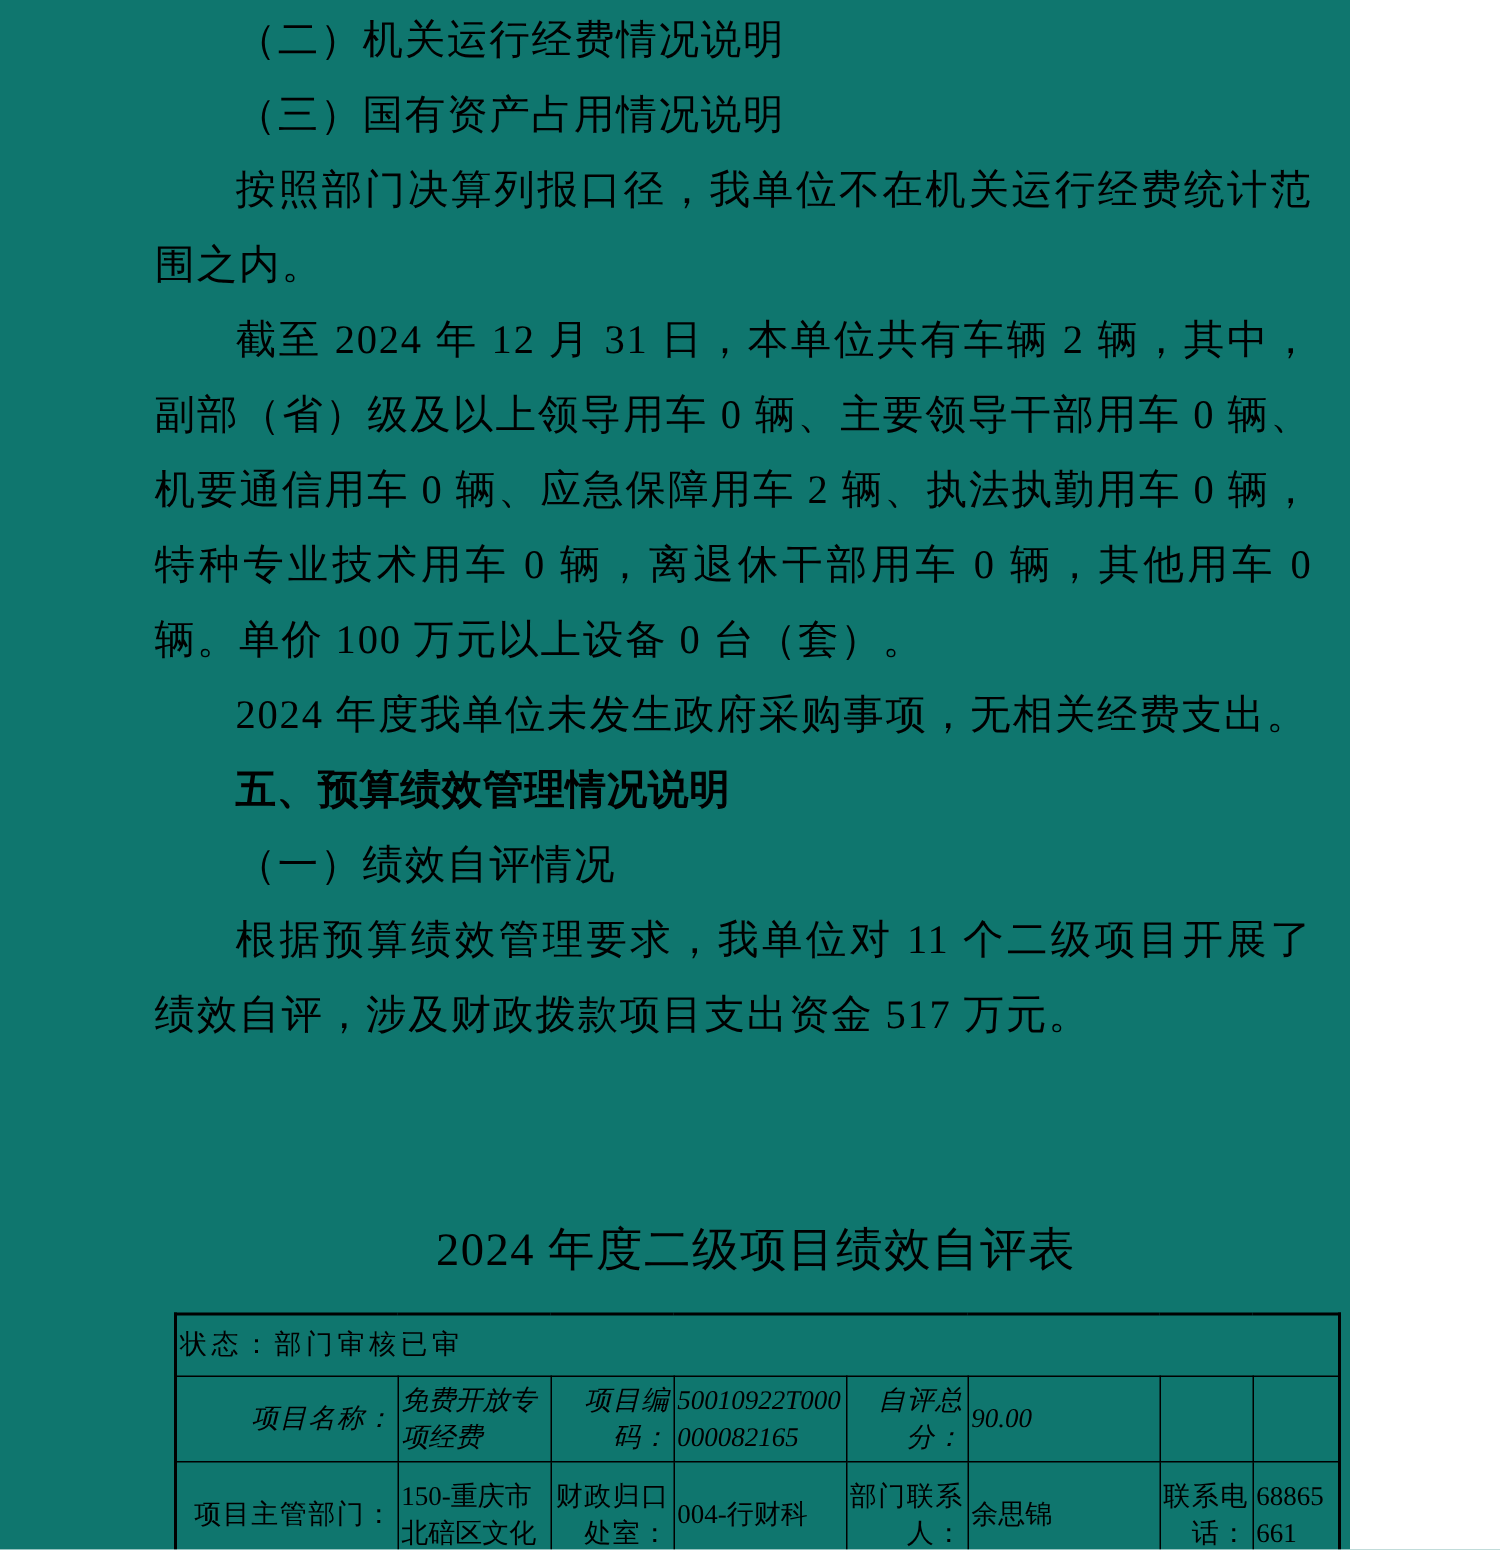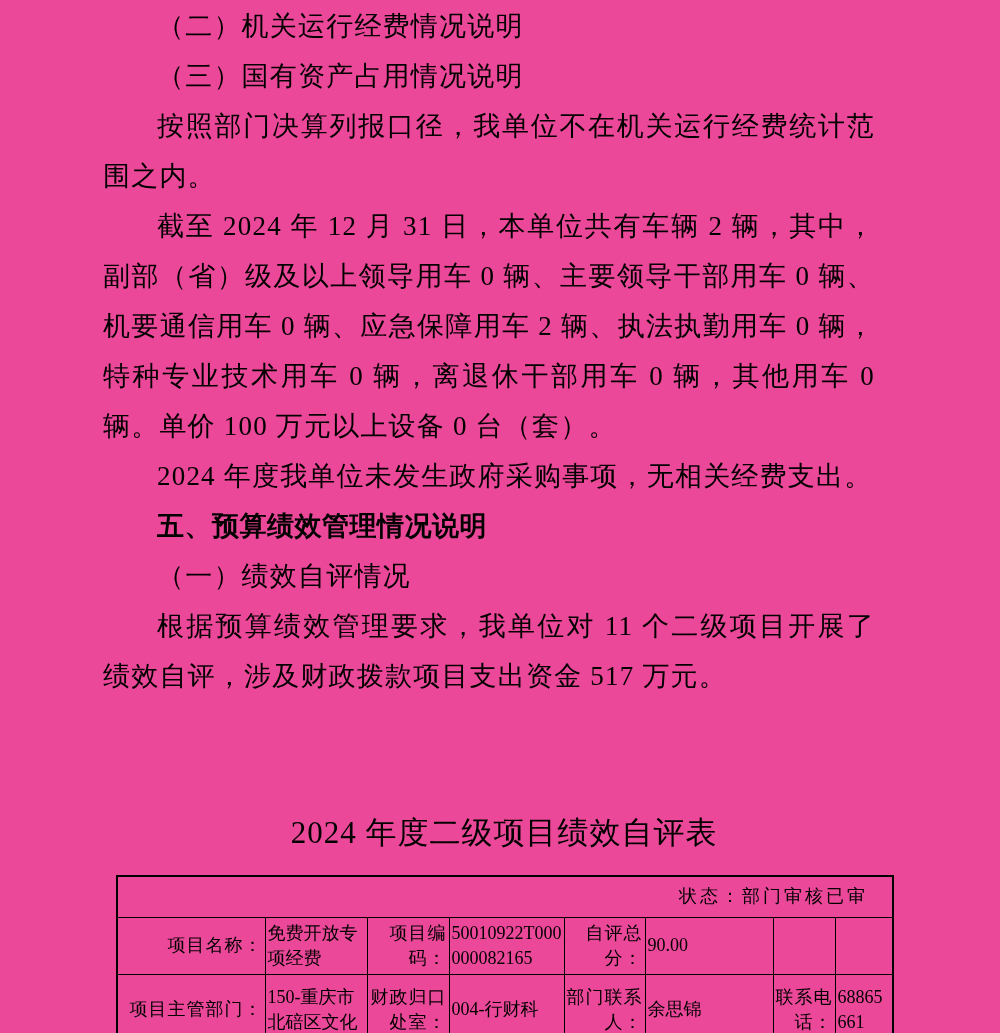--- a/index.html
+++ b/index.html
@@ -1,20 +1,20 @@
 <!DOCTYPE html>
 <html><head>
 <meta charset="utf-8">
 <style>
   html, body { margin: 0; padding: 0; background: #fff; }
   .page {
     position: relative;
-    width: 1000px;
+    width: 900px;
     height: 1033px;
-    background: #ec4899;
+    background: #0f766e;
     overflow: hidden;
     color: #000;
     font-family: "Liberation Serif", serif;
   }
   .bodytext {
     position: absolute;
     left: 103px;
     top: 1px;
     width: 772px;
     font-size: 27px;
@@ -56,25 +56,24 @@
     line-height: 25px;
   }
   table.selfeval td {
     border: 1px solid #000;
     vertical-align: middle;
     padding: 1px 2px;
     overflow: hidden;
   }
   tr.status-row { height: 41px; }
   tr.status-row td {
-    text-align: right;
     letter-spacing: 3px;
     padding-right: 24px;
   }
-  tr.data-row-1 { height: 57px; }
+  tr.data-row-1 { height: 57px; font-style: italic; }
   tr.data-row-2 { height: 72px; }
   td.lbl {
     text-align: right;
     letter-spacing: 1px;
     padding: 1px 2px;
   }
   td.val {
     text-align: left;
     letter-spacing: 0;
     word-break: break-all;

